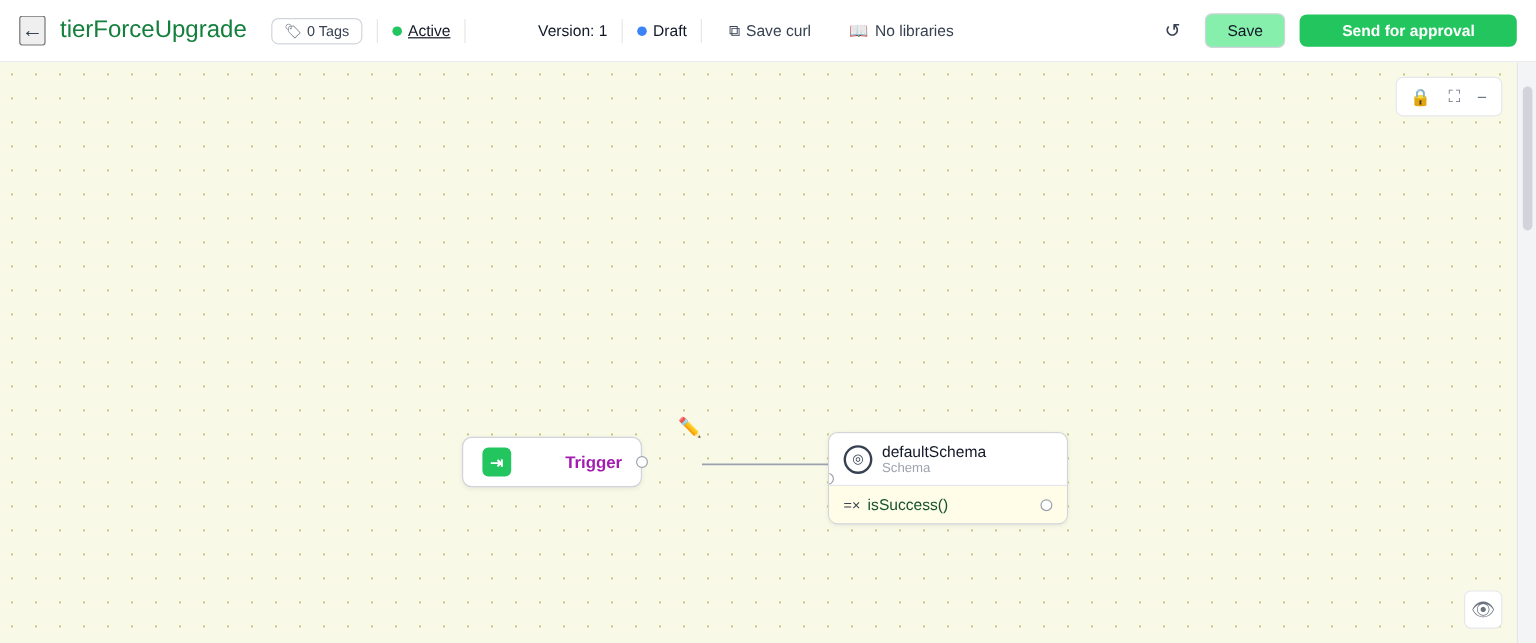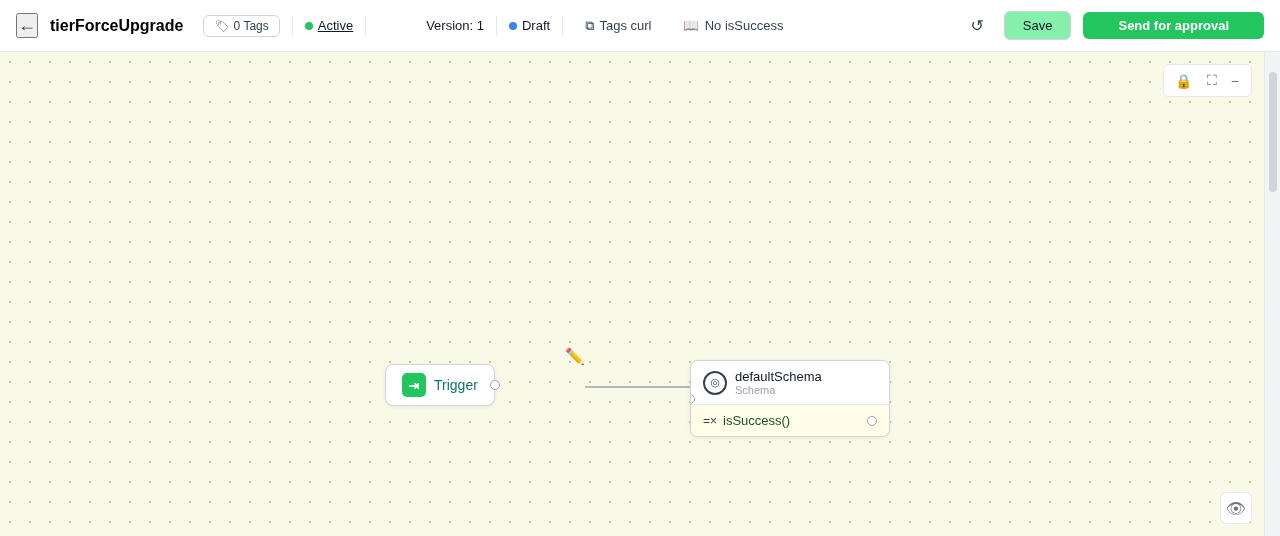--- a/index.html
+++ b/index.html
@@ -28,23 +28,23 @@
 
     .back-btn {
       cursor: pointer;
       color: #374151;
       font-size: 18px;
       display: flex;
       align-items: center;
     }
 
     .page-title {
-      font-size: 16px;
-      font-weight: 700;
-      color: #000000;
+      font-size: 20px;
+      font-weight: 400;
+      color: #15803d;
       margin-right: 8px;
     }
 
     .tags-btn {
       display: flex;
       align-items: center;
       gap: 4px;
       border: 1px solid #d1d5db;
       border-radius: 6px;
       padding: 3px 10px;
@@ -252,22 +252,23 @@
       display: flex;
       align-items: center;
       justify-content: center;
       color: #fff;
       font-size: 13px;
       font-weight: bold;
     }
 
     .trigger-label {
       font-size: 14px;
-      font-weight: 400;
-      color: #0f766e;
+      font-weight: 700;
+      color: #a21caf;
+      margin-left: 37px;
     }
 
     
     .connection-svg {
       position: absolute;
       left: 0;
       top: 0;
       width: 100%;
       height: 100%;
       pointer-events: none;
@@ -416,26 +417,26 @@
 
   <div class="draft-label">
     <span class="dot-blue"></span>
     <span>Draft</span>
   </div>
 
   <div class="divider"></div>
 
   <button class="icon-btn">
     <span>⧉</span>
-    <span>Tags curl</span>
+    <span>Save curl</span>
   </button>
 
   <button class="icon-btn">
     <span>📖</span>
-    <span>No isSuccess</span>
+    <span>No libraries</span>
   </button>
 
   <div class="header-spacer"></div>
 
   <button class="undo-btn">
     <span>↺</span>
   </button>
 
   <button class="save-btn">
     <span>Save</span>

